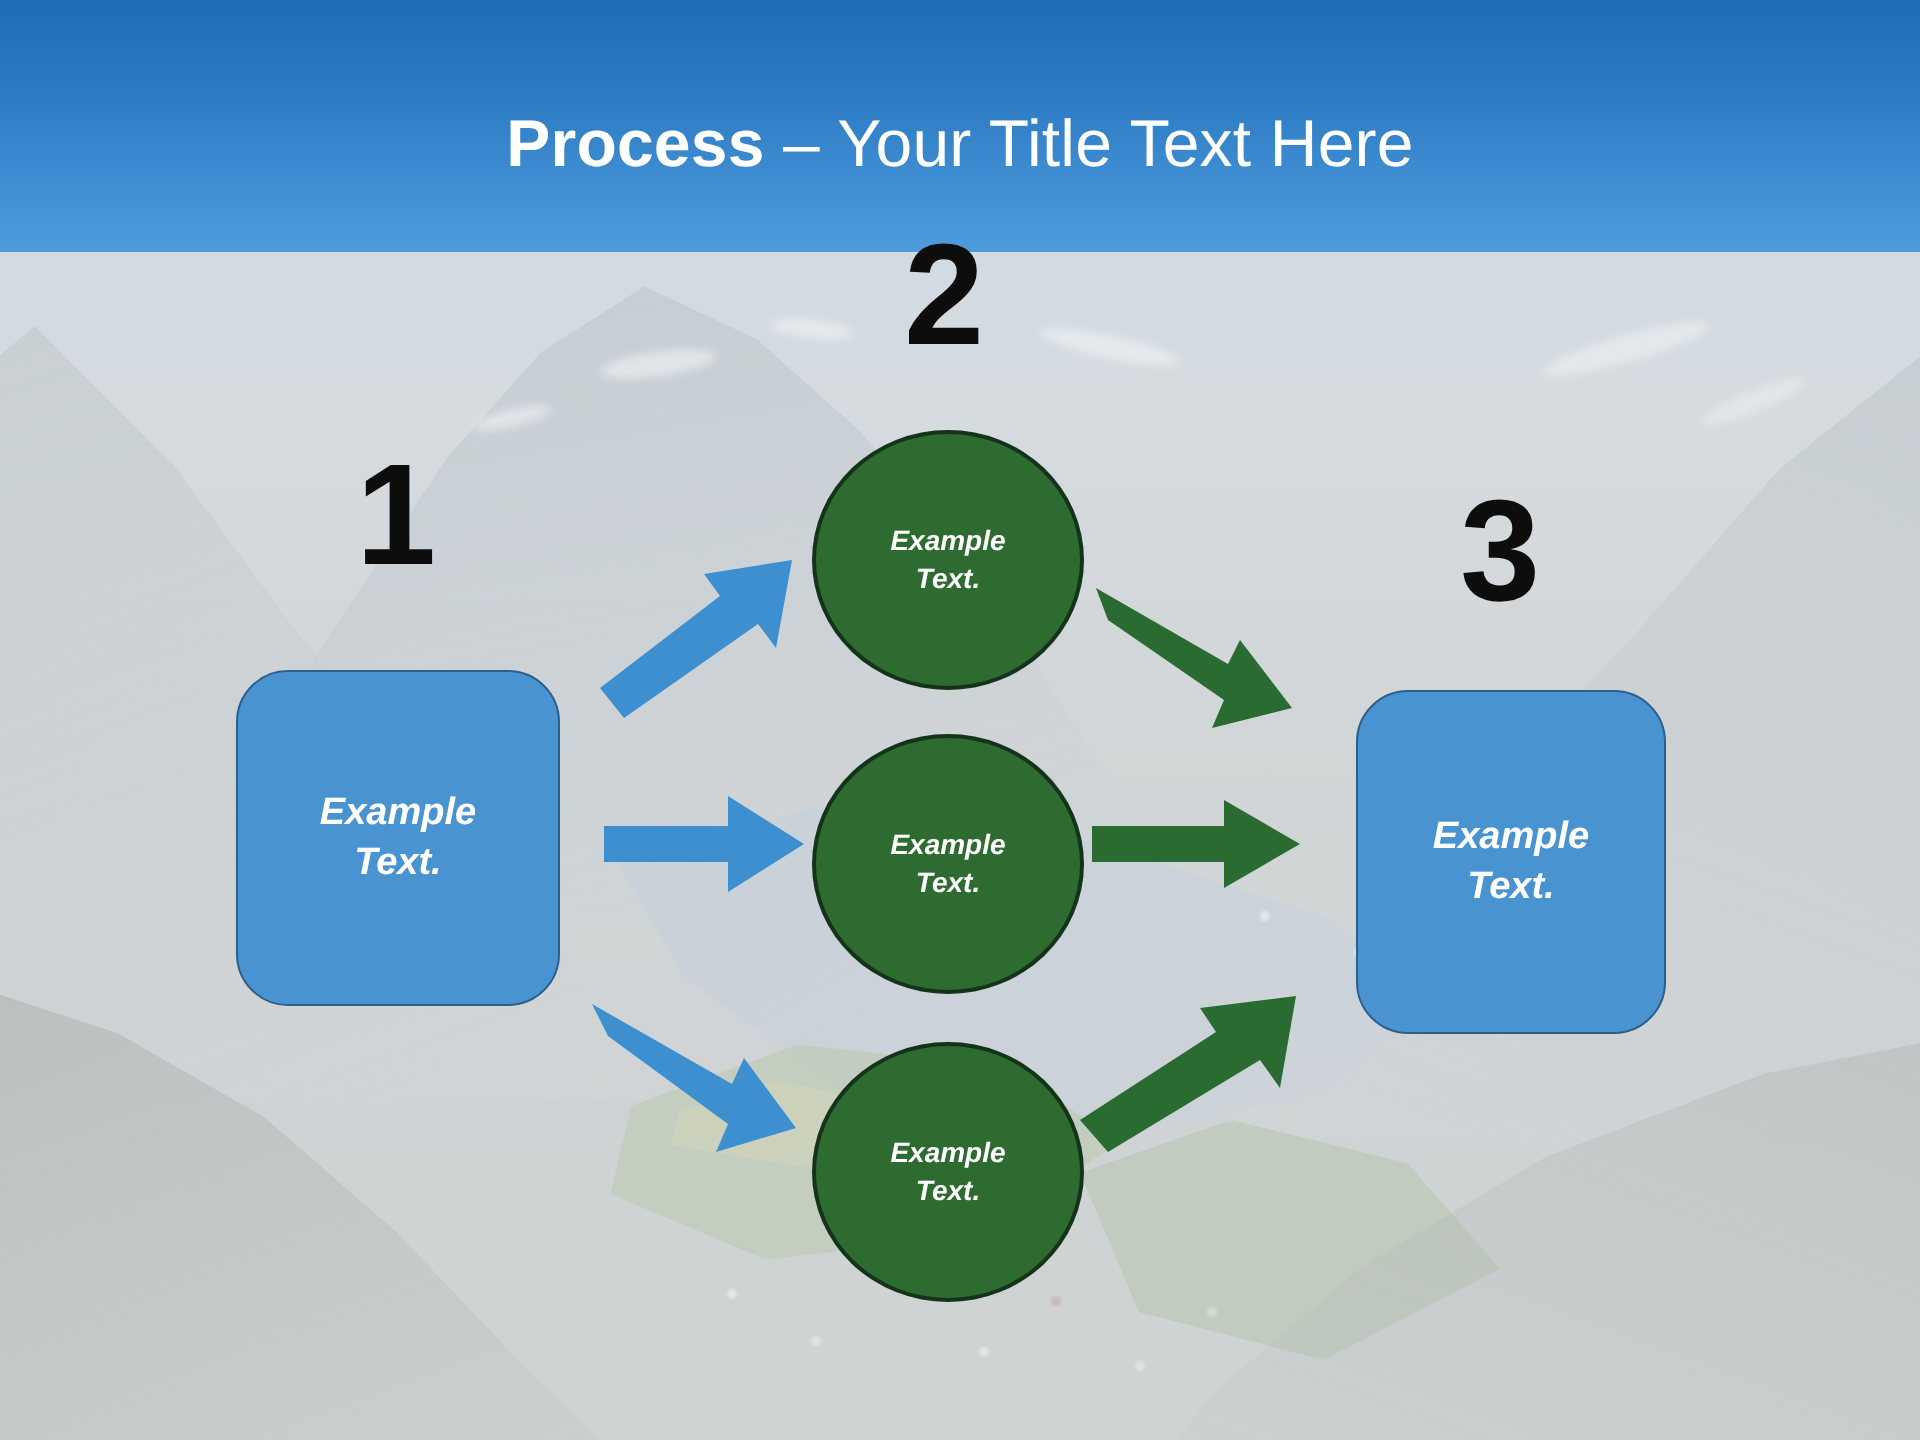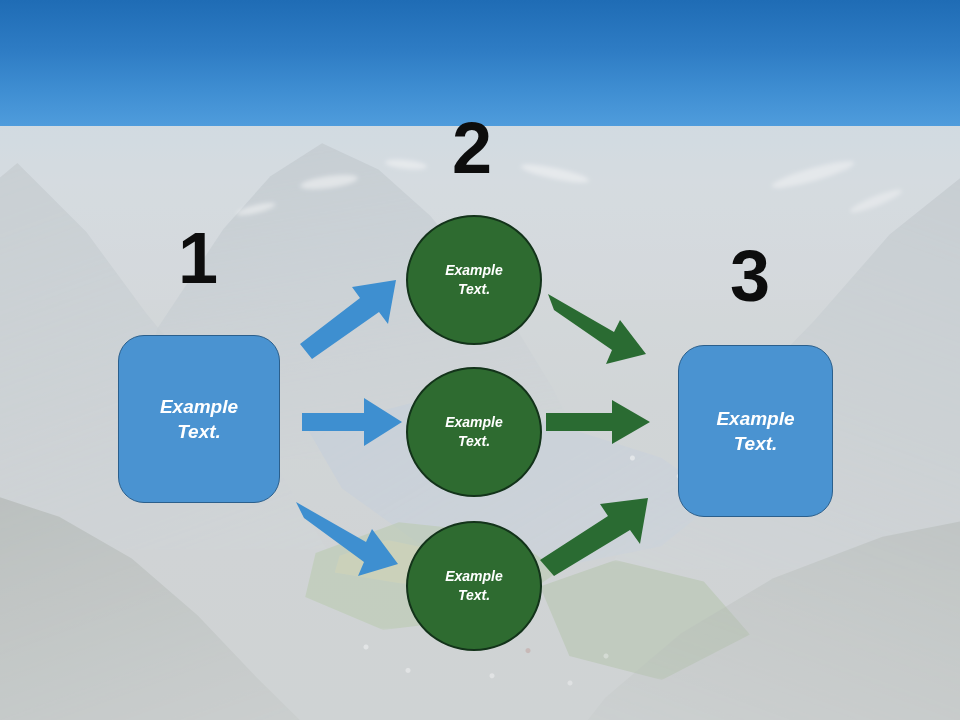--- a/index.html
+++ b/index.html
@@ -272,20 +272,21 @@
     <div class="field-2"></div>
     <div class="field-3"></div>
     <div class="forest-l"></div>
     <div class="forest-r"></div>
     <div class="village"></div>
     <div class="village2"></div>
     <div class="bg-haze"></div>
   </div>
 
   <div class="header-band"></div>
+  <div class="slide-title"><span class="t-bold">Process</span><span class="t-light"> – Your Title Text Here</span></div>
 
   <div class="step-num" id="num-1">1</div>
   <div class="step-num" id="num-2">2</div>
   <div class="step-num" id="num-3">3</div>
 
   <div class="box-blue" id="box-start">
     <div class="shape-label">Example
 Text.</div>
   </div>
 

